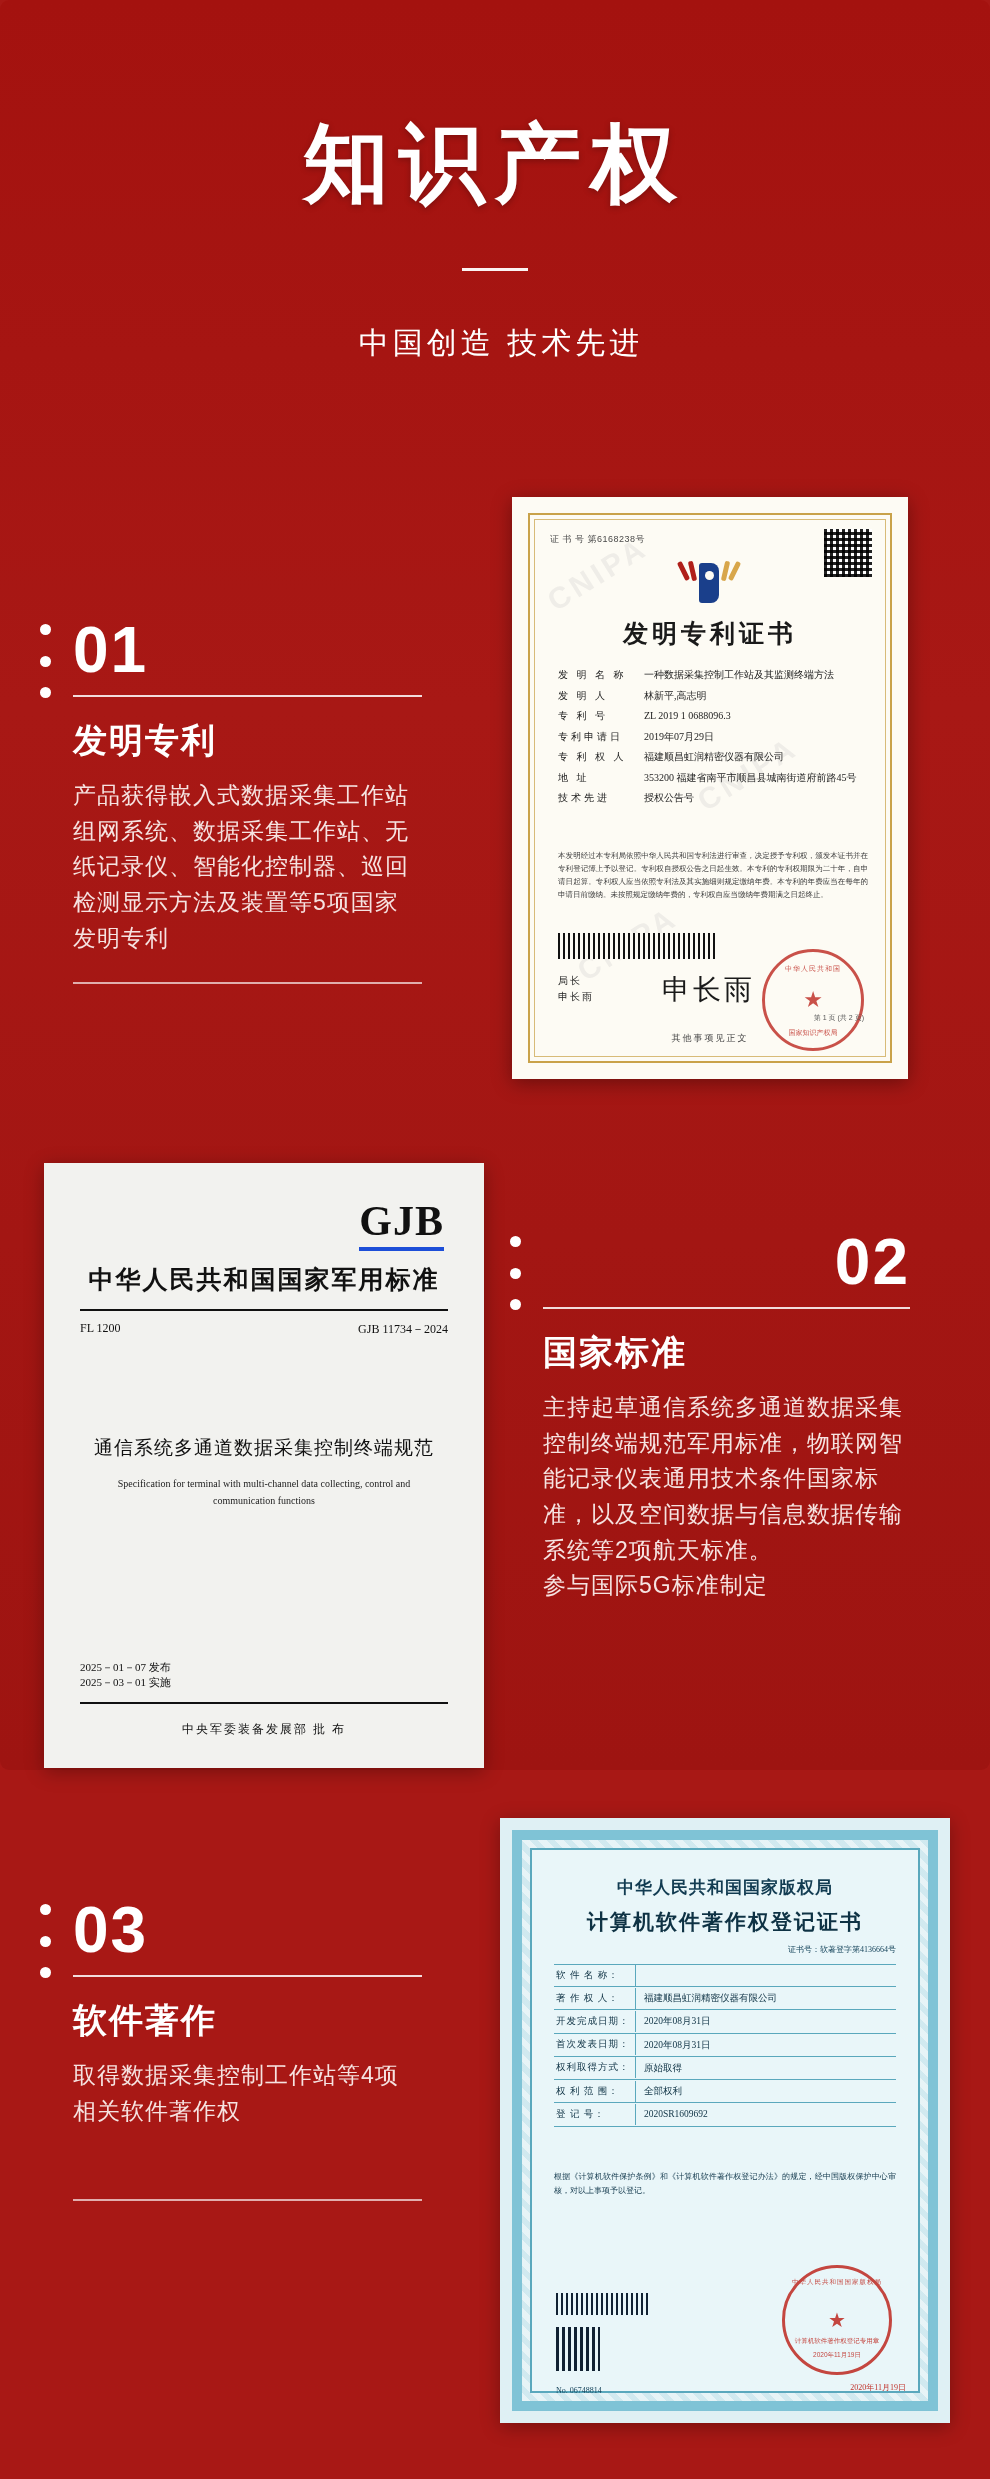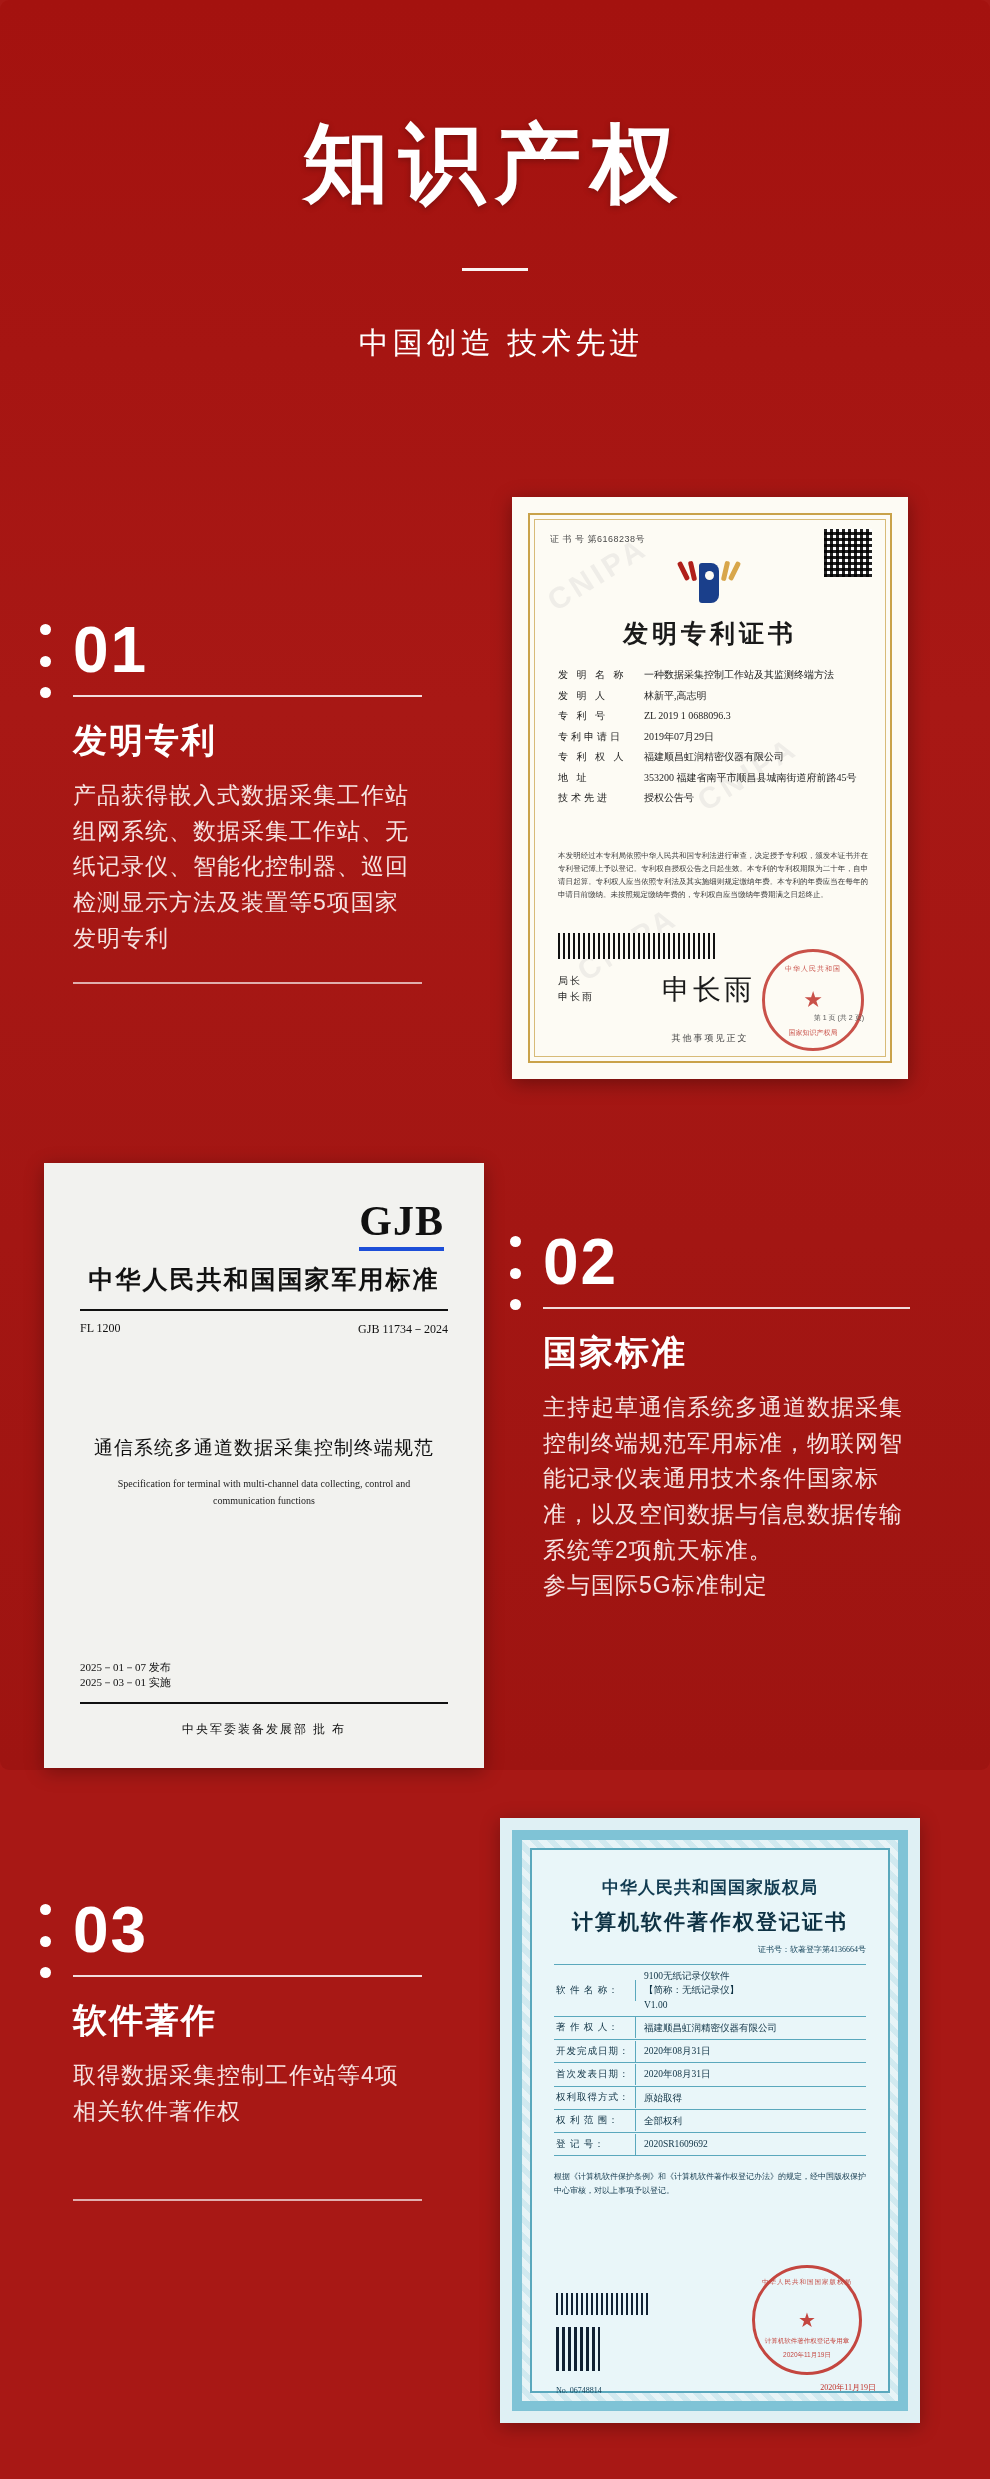--- a/index.html
+++ b/index.html
@@ -398,20 +398,21 @@
   
   .cert3 {
     position: absolute;
     left: 500px;
     top: 1818px;
     width: 420px;
     height: 605px;
     background: #dff0f4;
     box-shadow: 0 4px 18px rgba(0,0,0,0.3);
     overflow: hidden;
+    padding-left: 30px;
   }
   .c3-frame {
     position: absolute;
     left: 12px; top: 12px; right: 12px; bottom: 12px;
     border: 10px solid #7fc3d6;
     box-sizing: border-box;
     background:
       repeating-linear-gradient(45deg, rgba(255,255,255,0.25) 0 6px, rgba(127,195,214,0.15) 6px 12px);
   }
   .c3-frame-inner {
@@ -655,21 +656,21 @@
     <div class="c2-issuer">中央军委装备发展部  批  布</div>
   </div>
 
   <div class="block" style="left:510px; top:1232px; width:400px;">
     <div class="num-row">
       <div class="dots">
         <span class="dot"></span>
           <span class="dot"></span>
           <span class="dot"></span>
       </div>
-      <div style="flex:1;">
+      <div style="flex:1;text-align:right;">
         <div class="num">02</div>
         <div class="divider"></div>
       </div>
     </div>
     <div style="padding-left:33px;">
       <div class="sec-title">国家标准</div>
       <div class="sec-body" style="white-space:pre-line;">主持起草通信系统多通道数据采集控制终端规范军用标准，物联网智能记录仪表通用技术条件国家标准，以及空间数据与信息数据传输系统等2项航天标准。
 参与国际5G标准制定</div>
     </div>
   </div>
@@ -697,23 +698,20 @@
     <div class="c3-frame"></div>
     <div class="c3-frame-inner"></div>
 
     <div class="c3-org">中华人民共和国国家版权局</div>
     <div class="c3-title">计算机软件著作权登记证书</div>
     <div class="c3-certno">证书号：软著登字第4136664号</div>
 
     <div class="c3-table">
       <div class="trow">
         <span class="tl">软 件 名 称：</span>
-        <span class="tv" style="white-space:pre-line;">9100无纸记录仪软件
-【简称：无纸记录仪】
-V1.00</span>
       </div>
       <div class="trow">
         <span class="tl">著 作 权 人：</span>
         <span class="tv">福建顺昌虹润精密仪器有限公司</span>
       </div>
       <div class="trow">
         <span class="tl">开发完成日期：</span>
         <span class="tv">2020年08月31日</span>
       </div>
       <div class="trow">

